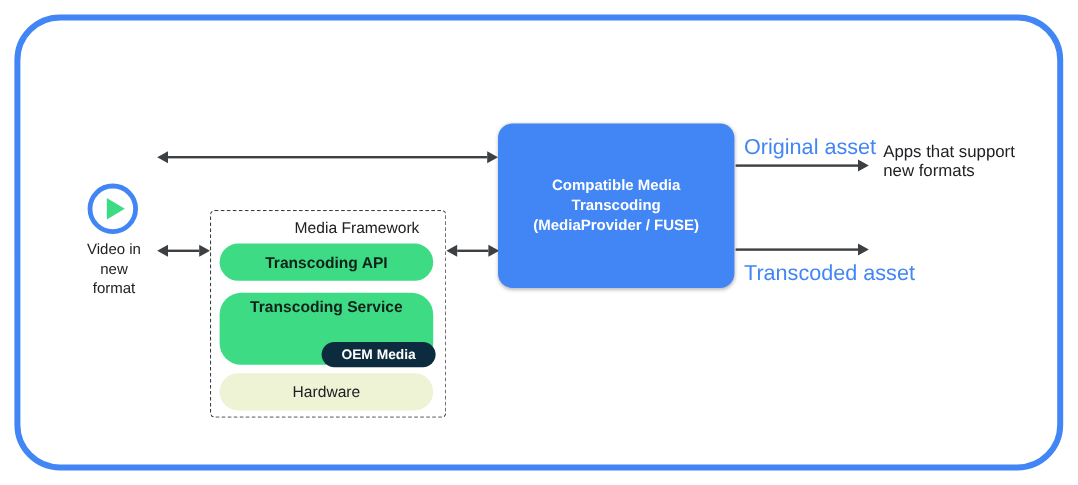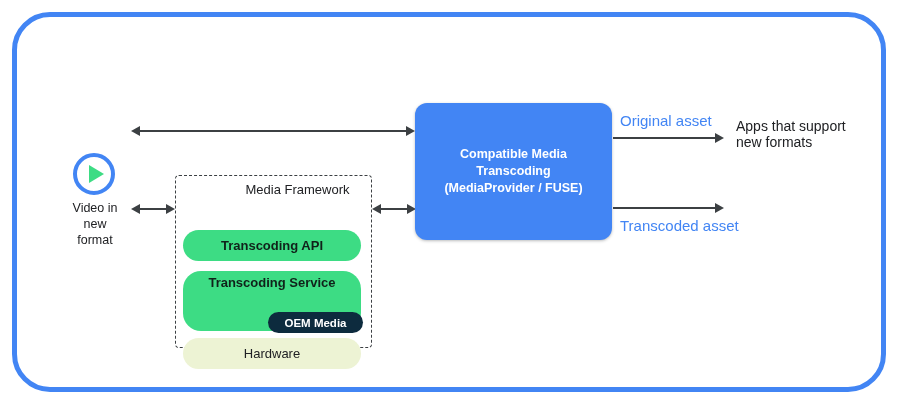--- a/index.html
+++ b/index.html
@@ -92,21 +92,20 @@
     padding-left: 24px;
   }
   .stack-box {
     position: absolute;
     box-sizing: border-box;
     border-radius: 18px;
     display: flex;
     align-items: center;
     justify-content: center;
     text-align: right;
-    margin-top: 27px;
   }
   #box-api {
     left: 183px;
     top: 203px;
     width: 178px;
     height: 31px;
     background: #3ddc84;
     font-size: 13px;
     font-weight: bold;
     color: #10221a;
@@ -208,21 +207,21 @@
   #arrow-up-line { left: 613px; top: 137px; width: 102px; }
   #arrow-up-head { left: 715px; top: 133px; }
 
   
   #arrow-dn-line { left: 613px; top: 207px; width: 102px; }
   #arrow-dn-head { left: 715px; top: 203px; }
 
   
   .asset-label {
     position: absolute;
-    font-size: 15px;
+    font-size: 18px;
     color: #4285f4;
     white-space: nowrap;
   }
   #label-original   { left: 620px; top: 112px; }
   #label-transcoded { left: 620px; top: 217px; }
 
   
   .app-caption {
     position: absolute;
     font-size: 14px;

